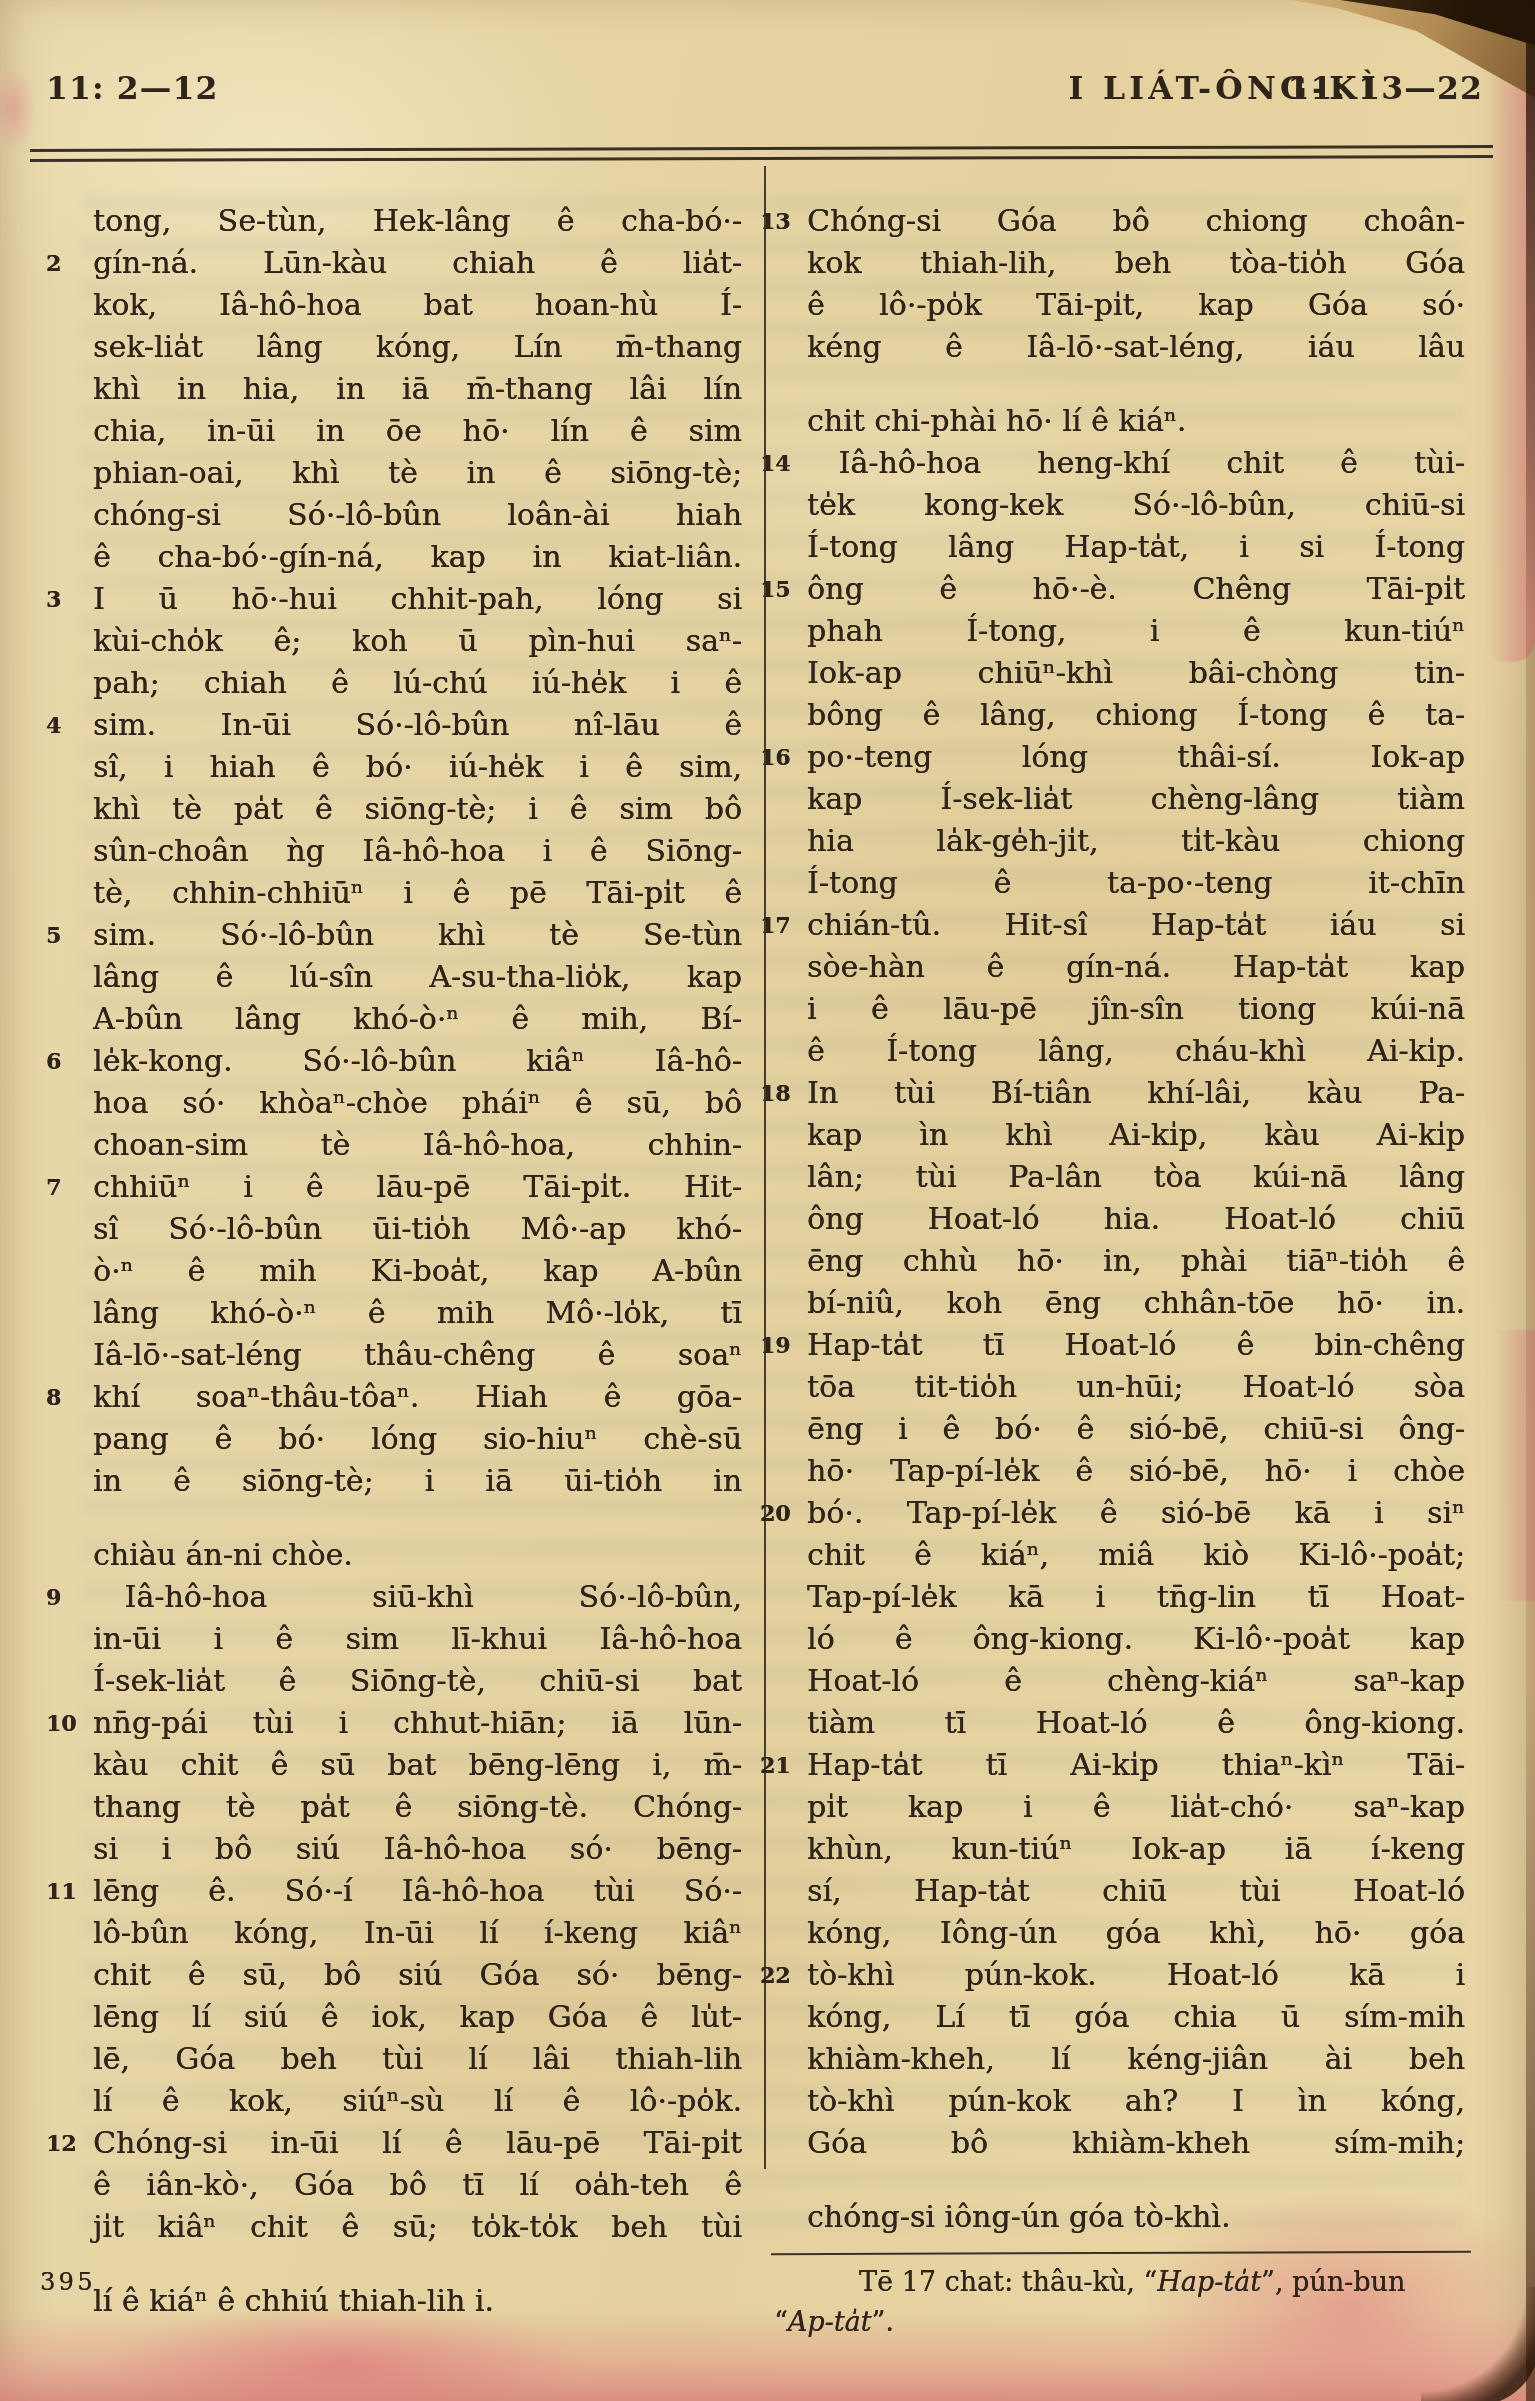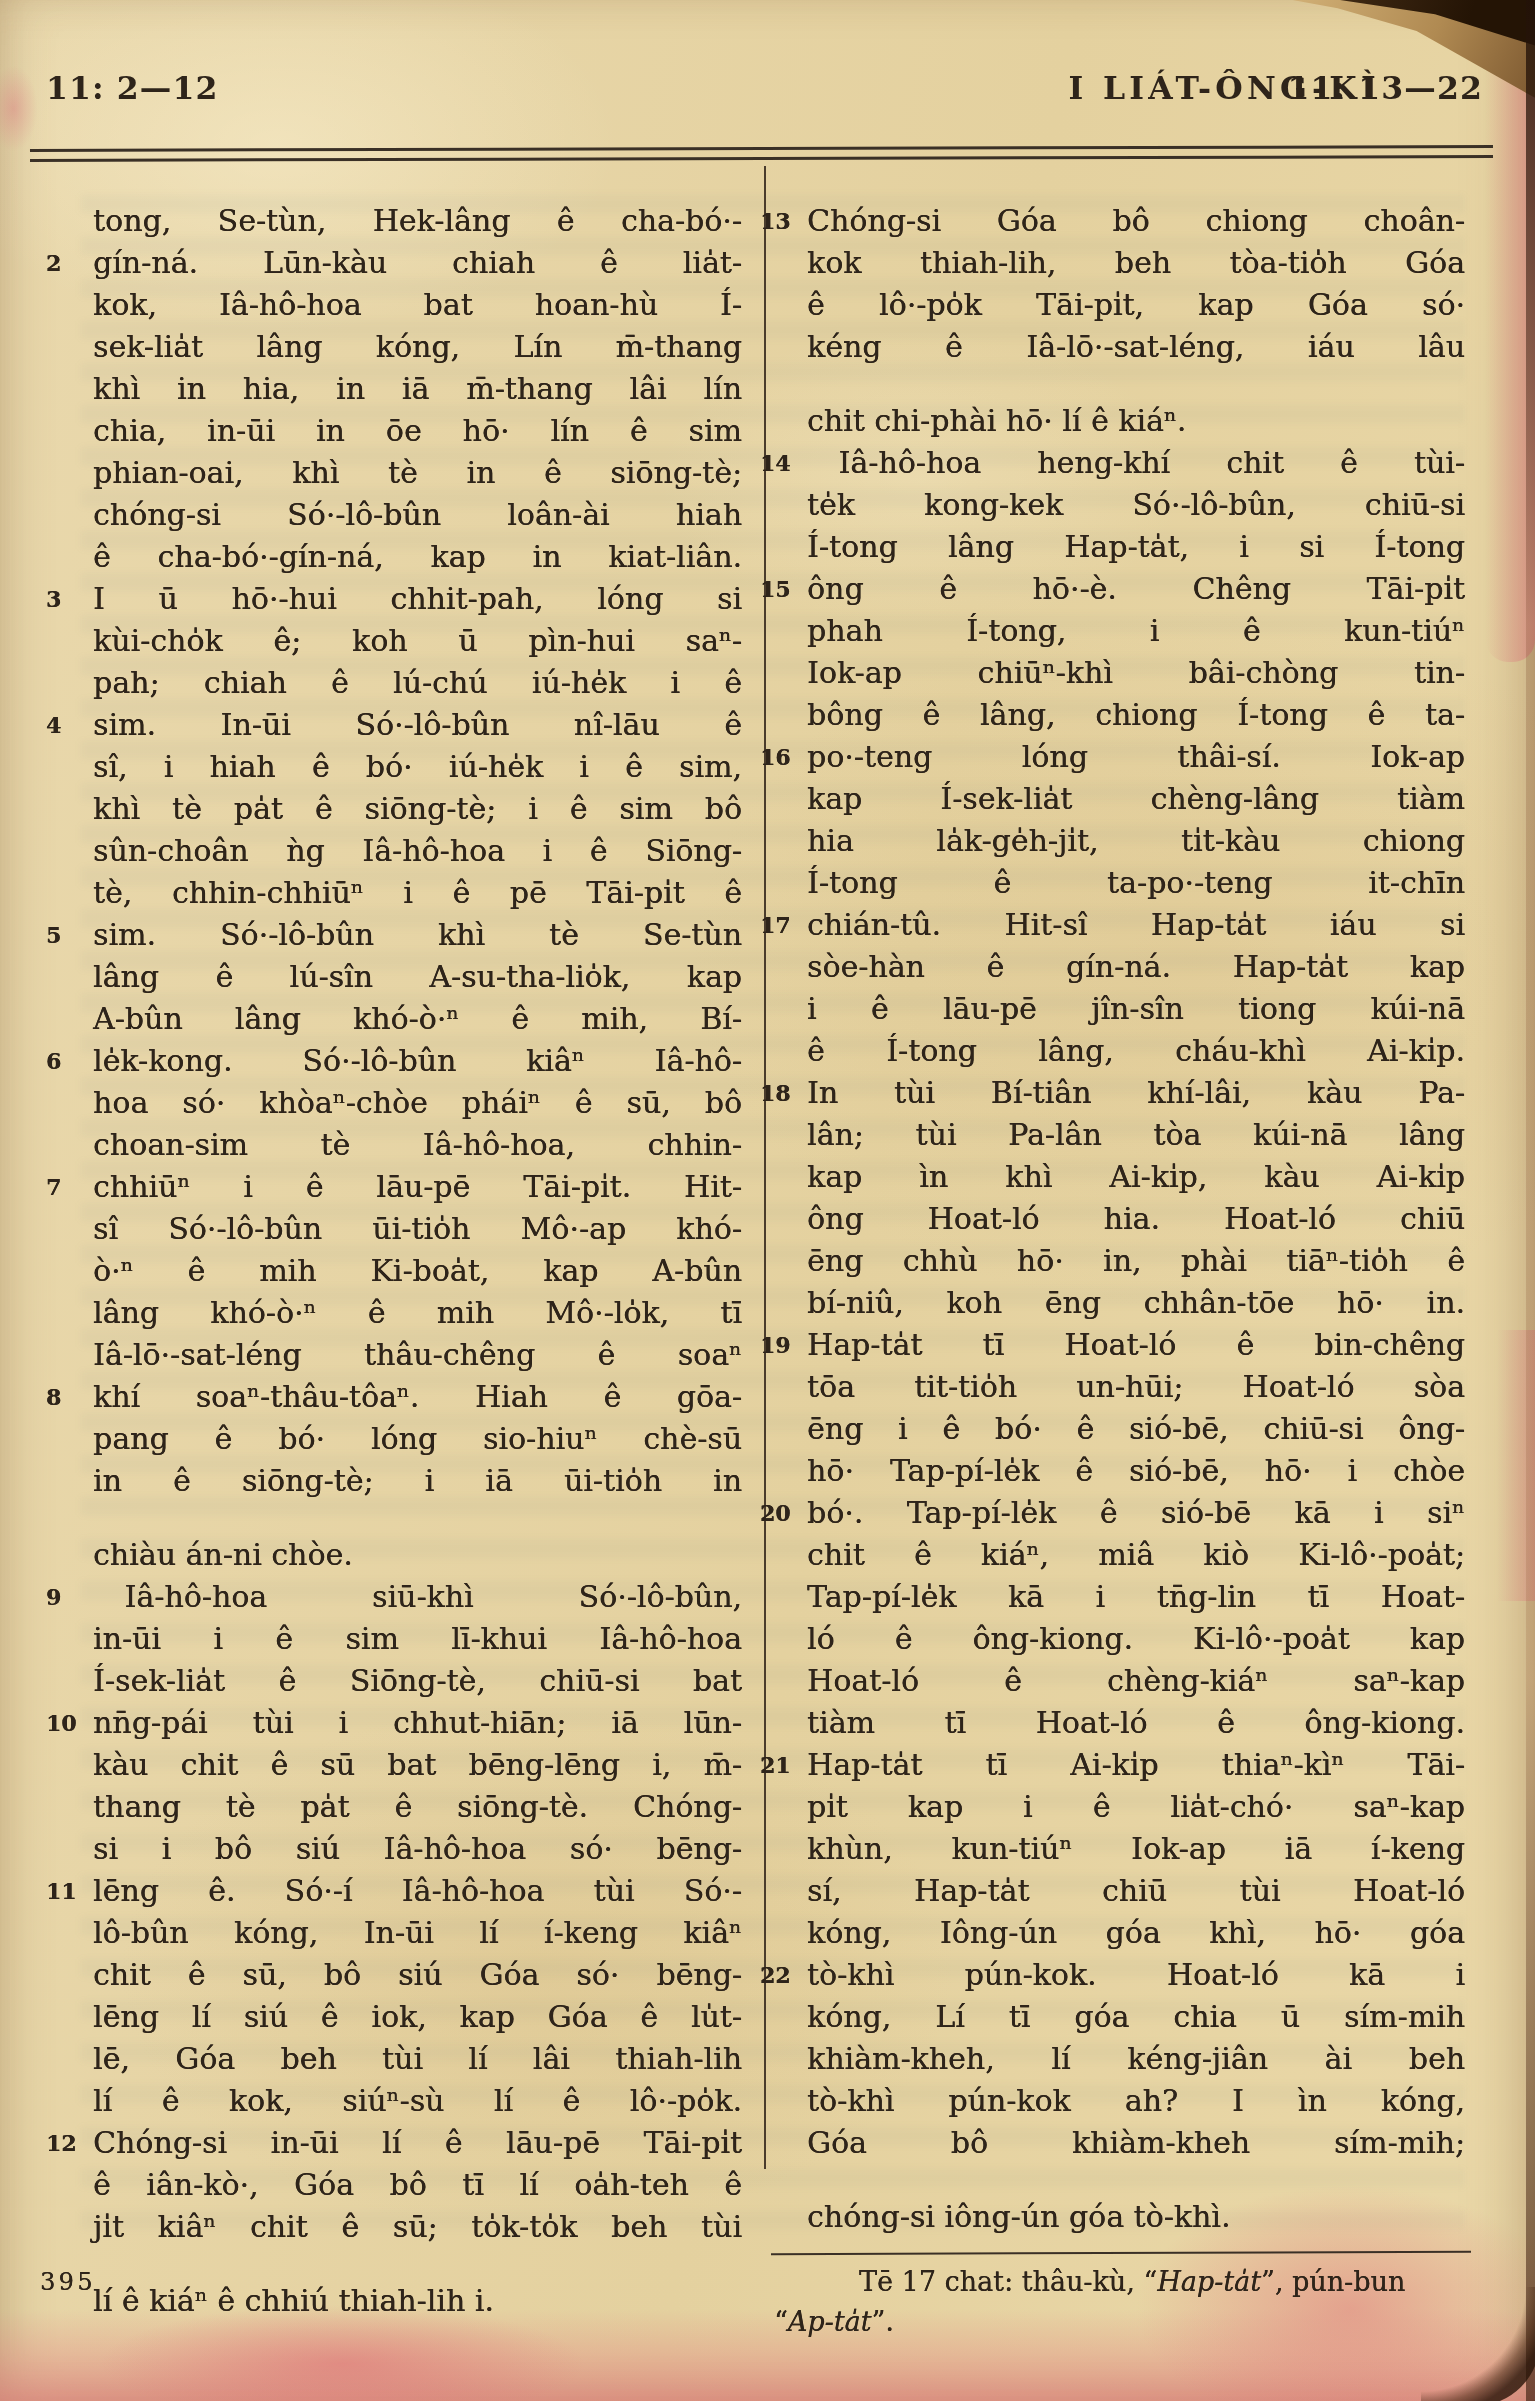--- a/index.html
+++ b/index.html
@@ -171,22 +171,22 @@
           <div class="line"><span class="txt">bông ê lâng, chiong Í-tong ê ta-</span></div>
           <div class="line"><span class="vnum">16</span><span class="txt">po·-teng lóng thâi-sí.  Iok-ap</span></div>
           <div class="line"><span class="txt">kap Í-sek-lia̍t chèng-lâng tiàm</span></div>
           <div class="line"><span class="txt">hia la̍k-ge̍h-ji̍t, ti̍t-kàu chiong</span></div>
           <div class="line"><span class="txt">Í-tong ê ta-po·-teng it-chīn</span></div>
           <div class="line"><span class="vnum">17</span><span class="txt">chián-tû.  Hit-sî Hap-ta̍t iáu si</span></div>
           <div class="line"><span class="txt">sòe-hàn ê gín-ná.  Hap-ta̍t kap</span></div>
           <div class="line"><span class="txt">i ê lāu-pē jîn-sîn tiong kúi-nā</span></div>
           <div class="line"><span class="txt">ê Í-tong lâng, cháu-khì Ai-ki̍p.</span></div>
           <div class="line"><span class="vnum">18</span><span class="txt">In tùi Bí-tiân khí-lâi, kàu Pa-</span></div>
+          <div class="line"><span class="txt">kap ìn khì Ai-ki̍p, kàu Ai-ki̍p</span></div>
           <div class="line"><span class="txt">lân; tùi Pa-lân tòa kúi-nā lâng</span></div>
-          <div class="line"><span class="txt">kap ìn khì Ai-ki̍p, kàu Ai-ki̍p</span></div>
           <div class="line"><span class="txt">ông Hoat-ló hia.  Hoat-ló chiū</span></div>
           <div class="line"><span class="txt">ēng chhù hō· in, phài tiāⁿ-tio̍h ê</span></div>
           <div class="line"><span class="txt">bí-niû, koh ēng chhân-tōe hō· in.</span></div>
           <div class="line"><span class="vnum">19</span><span class="txt">Hap-ta̍t tī Hoat-ló ê bin-chêng</span></div>
           <div class="line"><span class="txt">tōa tit-tio̍h un-hūi; Hoat-ló sòa</span></div>
           <div class="line"><span class="txt">ēng i ê bó· ê sió-bē, chiū-si ông-</span></div>
           <div class="line"><span class="txt">hō· Tap-pí-le̍k ê sió-bē, hō· i chòe</span></div>
           <div class="line"><span class="vnum">20</span><span class="txt">bó·.  Tap-pí-le̍k ê sió-bē kā i siⁿ</span></div>
           <div class="line"><span class="txt">chit ê kiáⁿ, miâ kiò Ki-lô·-poa̍t;</span></div>
           <div class="line"><span class="txt">Tap-pí-le̍k kā i tn̄g-lin tī Hoat-</span></div>

